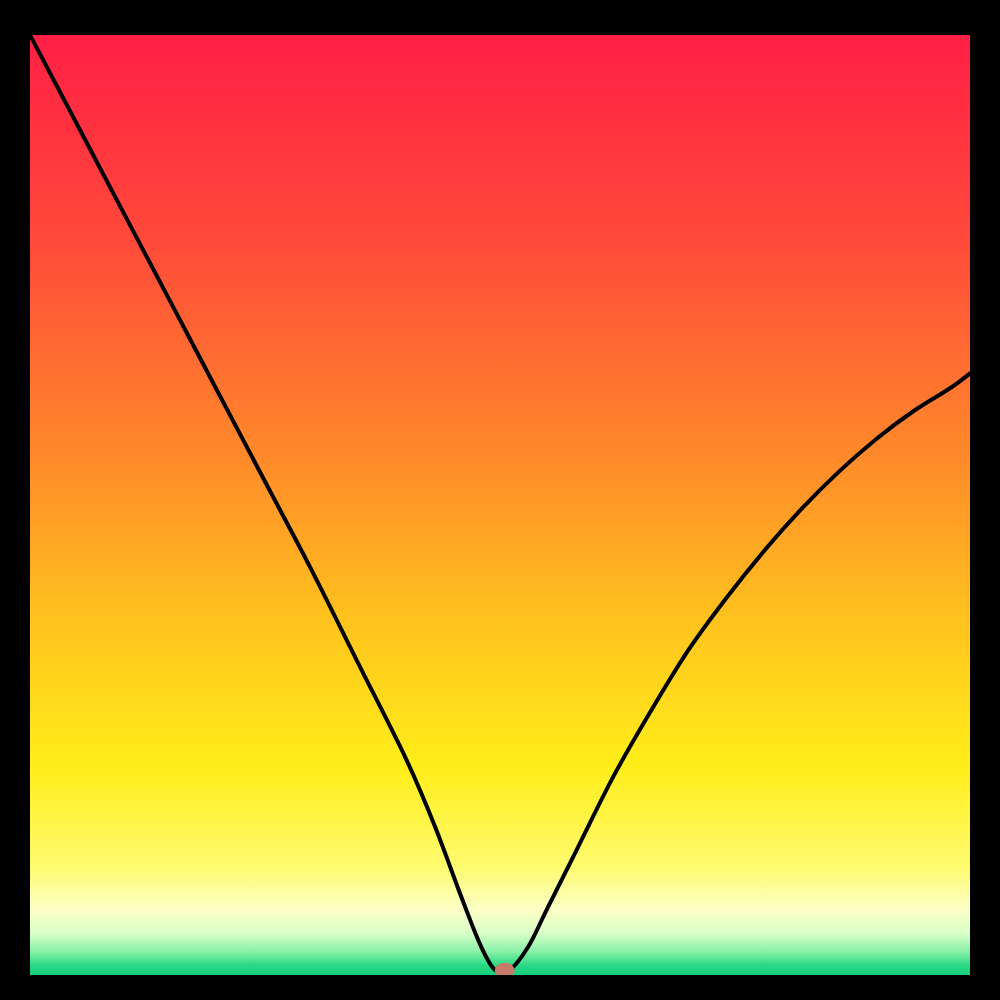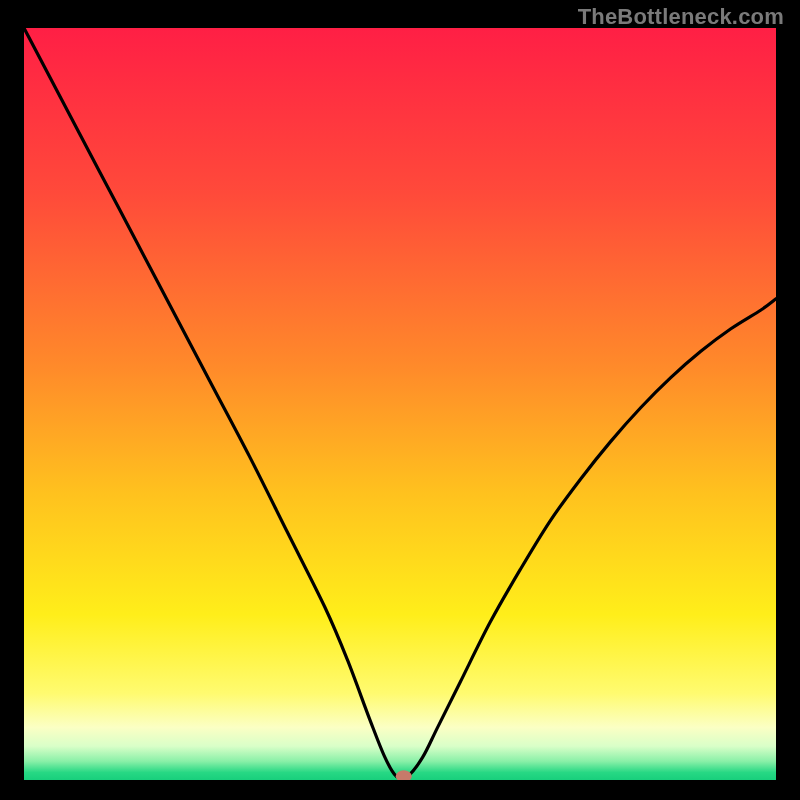--- a/index.html
+++ b/index.html
@@ -32,21 +32,20 @@
     top: 28px;
     width: 752px;
     height: 752px;
   }
   svg { display: block; }
 </style>
 </head>
 <body>
 
 <div class="frame">
-  <div class="watermark">TheBottleneck.com</div>
 
   <div class="plot-wrap">
     <svg id="chart-svg" width="752" height="752" viewBox="0 0 752 752" preserveAspectRatio="none">
       <defs>
         <linearGradient id="bg-grad" x1="0" y1="0" x2="0" y2="1">
             <stop offset="0%" stop-color="#ff1f45"></stop>
             <stop offset="22%" stop-color="#ff4a3a"></stop>
             <stop offset="45%" stop-color="#ff8a2a"></stop>
             <stop offset="62%" stop-color="#ffc21e"></stop>
             <stop offset="78%" stop-color="#ffee1a"></stop>

